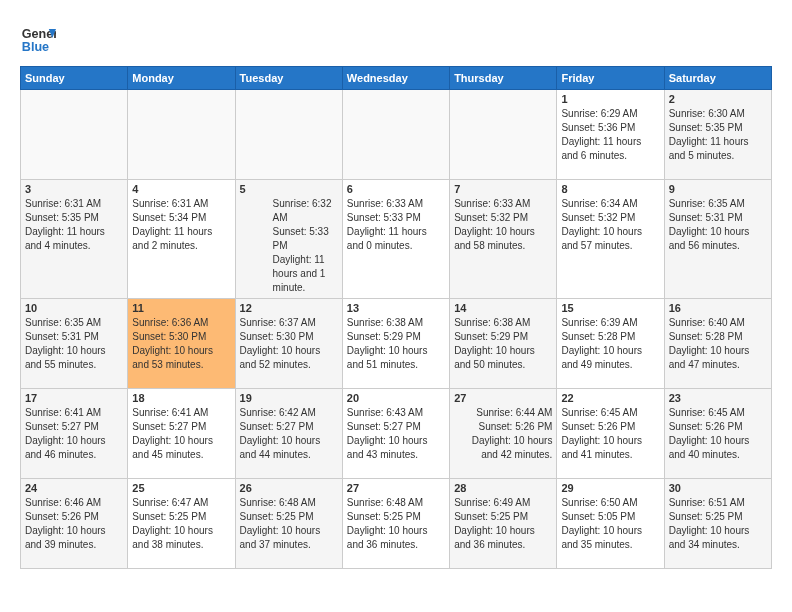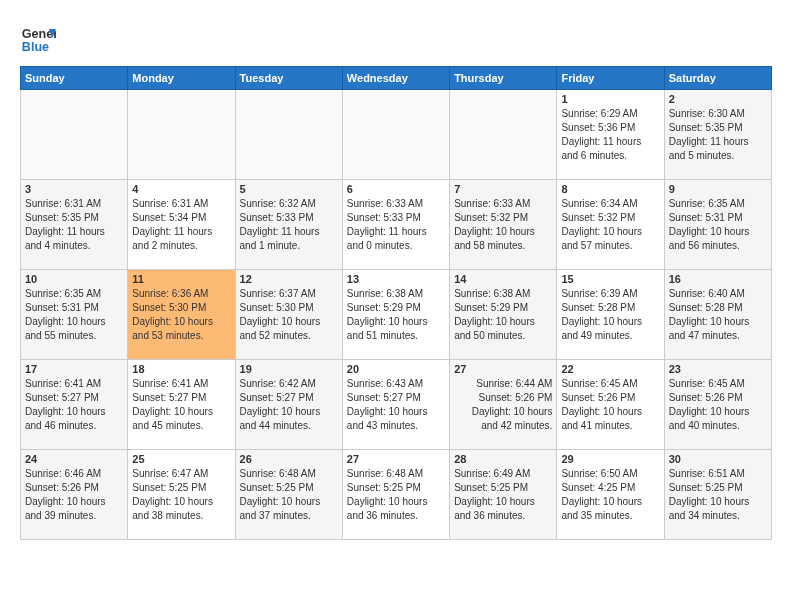--- a/index.html
+++ b/index.html
@@ -143,21 +143,21 @@
 Daylight: 11 hours and 4 minutes.</div>
         </td>
         <td style="background: rgb(255, 255, 255);">
           <span class="day-number">4</span>
           <div class="day-info" style="white-space: pre-line;">Sunrise: 6:31 AM
 Sunset: 5:34 PM
 Daylight: 11 hours and 2 minutes.</div>
         </td>
         <td style="background: rgb(245, 245, 245);">
           <span class="day-number">5</span>
-          <div class="day-info" style="white-space: pre-line;">Sunrise: 6:32 AM
+          <div class="day-info" style="white-space: pre-line; margin-left: 33px;">Sunrise: 6:32 AM
 Sunset: 5:33 PM
 Daylight: 11 hours and 1 minute.</div>
         </td>
         <td style="background: rgb(255, 255, 255);">
           <span class="day-number">6</span>
           <div class="day-info" style="white-space: pre-line;">Sunrise: 6:33 AM
 Sunset: 5:33 PM
 Daylight: 11 hours and 0 minutes.</div>
         </td>
         <td style="background: rgb(245, 245, 245);">
@@ -294,21 +294,21 @@
         </td>
         <td style="background: rgb(245, 245, 245);">
           <span class="day-number">28</span>
           <div class="day-info" style="white-space: pre-line;">Sunrise: 6:49 AM
 Sunset: 5:25 PM
 Daylight: 10 hours and 36 minutes.</div>
         </td>
         <td style="background: rgb(255, 255, 255);">
           <span class="day-number">29</span>
           <div class="day-info" style="white-space: pre-line;">Sunrise: 6:50 AM
-Sunset: 4:25 PM
+Sunset: 5:05 PM
 Daylight: 10 hours and 35 minutes.</div>
         </td>
         <td style="background: rgb(245, 245, 245);">
           <span class="day-number">30</span>
           <div class="day-info" style="white-space: pre-line;">Sunrise: 6:51 AM
 Sunset: 5:25 PM
 Daylight: 10 hours and 34 minutes.</div>
         </td>
       </tr>
     </tbody>

